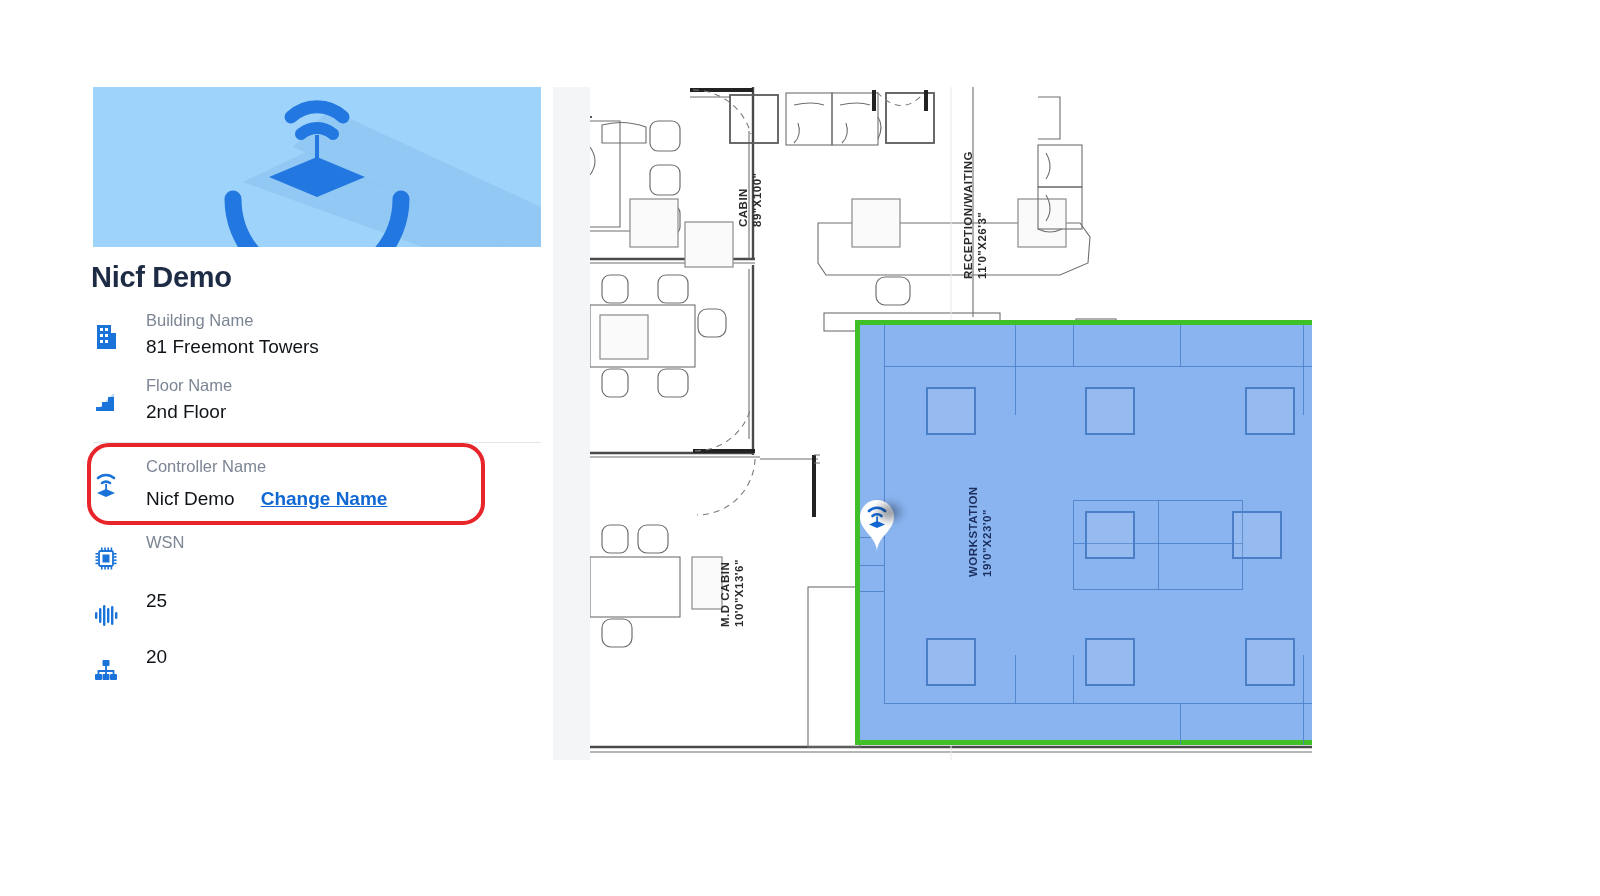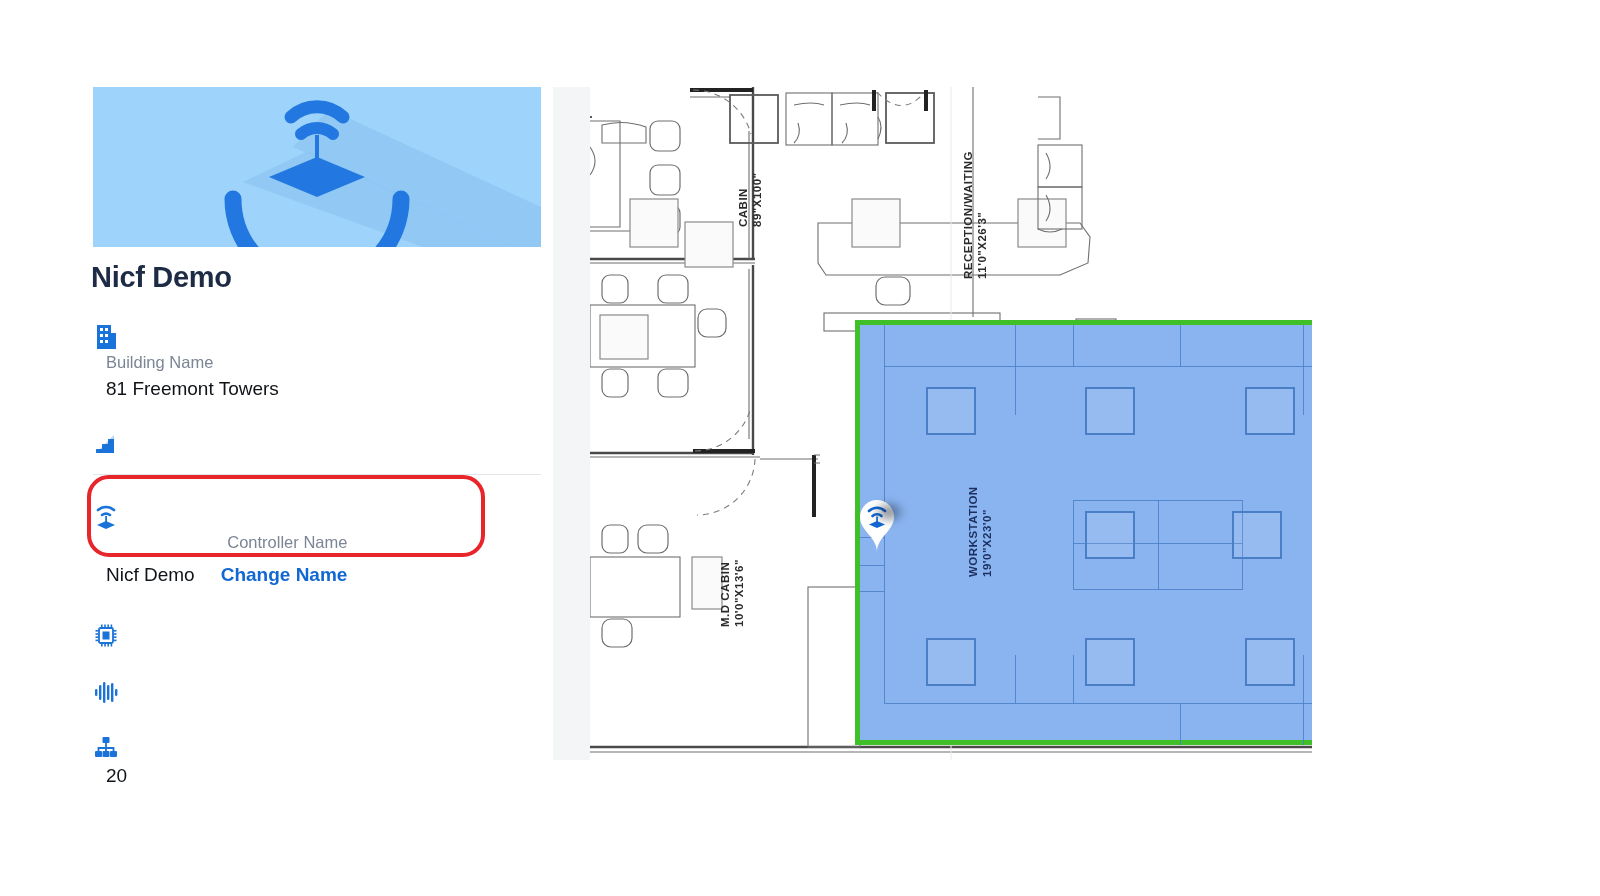--- a/index.html
+++ b/index.html
@@ -26,56 +26,56 @@
   #panel-title {
     font-size: 29px; font-weight: 600; color: #1d2b45;
     margin: 14px 0 8px 0; letter-spacing: -0.3px;
     margin-left: -2px;
   }
 
   .info-row {
     display: flex; align-items: flex-start;
     padding: 7px 0 7px 0;
     position: relative;
-    flex-direction: column;
   }
   .info-icon {
     width: 40px; min-width: 40px;
     display: flex; align-items: center; justify-content: flex-start;
     padding-top: 14px;
     color: #1a73d8;
   }
   .info-body { flex: 1; padding-left: 13px; }
   .info-label {
     font-size: 16.5px; color: #7c8594; line-height: 1.45;
     font-weight: 400;
   }
   .info-value {
     font-size: 19px; color: #101418; line-height: 1.45;
     font-weight: 400; display: flex; align-items: baseline; gap: 26px;
   }
   .link-action {
     color: #1268d3; font-size: 19px; font-weight: 600;
     cursor: pointer;
+    text-decoration: underline;
   }
   #divider {
     height: 1px; background: #e3e6ea;
     margin: 9px 0 0 0; width: 448px;
   }
 
   
   #highlight-box {
     position: absolute;
     left: -6px; top: 0px;
     width: 398px; height: 82px;
     border: 4px solid #e8252a;
     border-radius: 22px;
     pointer-events: none;
   }
-  #controller-row { position: relative; padding-top: 12px; padding-bottom: 12px; text-align: right; }
+  #controller-row { position: relative; padding-top: 12px; padding-bottom: 12px; }
 
   
   #map-area {
     position: absolute; left: 553px; top: 87px;
     width: 759px; height: 673px;
     overflow: hidden;
     background: #ffffff;
   }
   #map-gutter {
     position: absolute; left: 0; top: 0; width: 37px; height: 673px;
@@ -178,20 +178,26 @@
         </div>
       </div>
     </div>
 
     <div class="info-row">
       <div class="info-icon">
         <svg width="26" height="28" viewBox="0 0 26 28">
           <path d="M3 23 L3 19 L9 19 L9 14 L15 14 L15 9 L21 9 L21 23 Z" fill="#1a73d8"></path>
           <path d="M3 23 L21 5 L21 9 L15 9 L15 14 L9 14 L9 19 L3 19 Z" fill="#2e86e8" opacity="0.35"></path>
         </svg>
+      </div>
+      <div class="info-body">
+        <div class="info-label">Floor Name</div>
+        <div class="info-value">
+          <span>2nd Floor</span>
+        </div>
       </div>
     </div>
 
     <div id="divider"></div>
 
     <div class="info-row" id="controller-row">
       <div id="highlight-box"></div>
       <div class="info-icon">
         <svg width="26" height="30" viewBox="0 0 26 30">
           <path d="M5 9 a12 12 0 0 1 16 0" stroke="#1a73d8" stroke-width="2.6" fill="none" stroke-linecap="round"></path>
@@ -228,37 +234,41 @@
             <rect x="2.5" y="14.4" width="3" height="1.6"></rect>
               <rect x="2.5" y="17.6" width="3" height="1.6"></rect>
             <rect x="20.5" y="8" width="3" height="1.6"></rect>
               <rect x="20.5" y="11.2" width="3" height="1.6"></rect>
             <rect x="20.5" y="14.4" width="3" height="1.6"></rect>
               <rect x="20.5" y="17.6" width="3" height="1.6"></rect>
           </g>
         </svg>
       </div>
       <div class="info-body">
+        <div class="info-label">WSN</div>
       </div>
     </div>
 
     <div class="info-row">
       <div class="info-icon">
         <svg width="26" height="28" viewBox="0 0 26 28">
           <g fill="#1a73d8">
             <rect x="2" y="11" width="2.4" height="7" rx="1.2"></rect>
             <rect x="6" y="7" width="2.4" height="15" rx="1.2"></rect>
             <rect x="10" y="4" width="2.4" height="21" rx="1.2"></rect>
             <rect x="14" y="7" width="2.4" height="15" rx="1.2"></rect>
             <rect x="18" y="5" width="2.4" height="19" rx="1.2"></rect>
             <rect x="22" y="11" width="2.4" height="7" rx="1.2"></rect>
           </g>
         </svg>
       </div>
       <div class="info-body">
+        <div class="info-value">
+          <span>25</span>
+        </div>
       </div>
     </div>
 
     <div class="info-row">
       <div class="info-icon">
         <svg width="26" height="28" viewBox="0 0 26 28">
           <g fill="#1a73d8">
             <rect x="9.5" y="3" width="7" height="6" rx="1"></rect>
             <rect x="2" y="17" width="7" height="6" rx="1"></rect>
             <rect x="9.5" y="17" width="7" height="6" rx="1"></rect>

